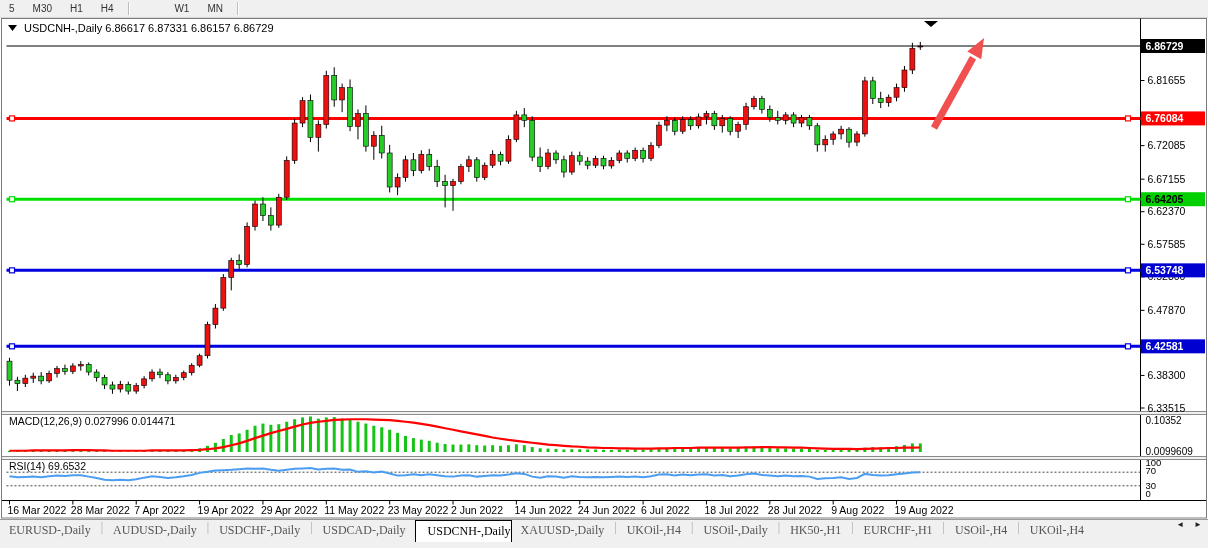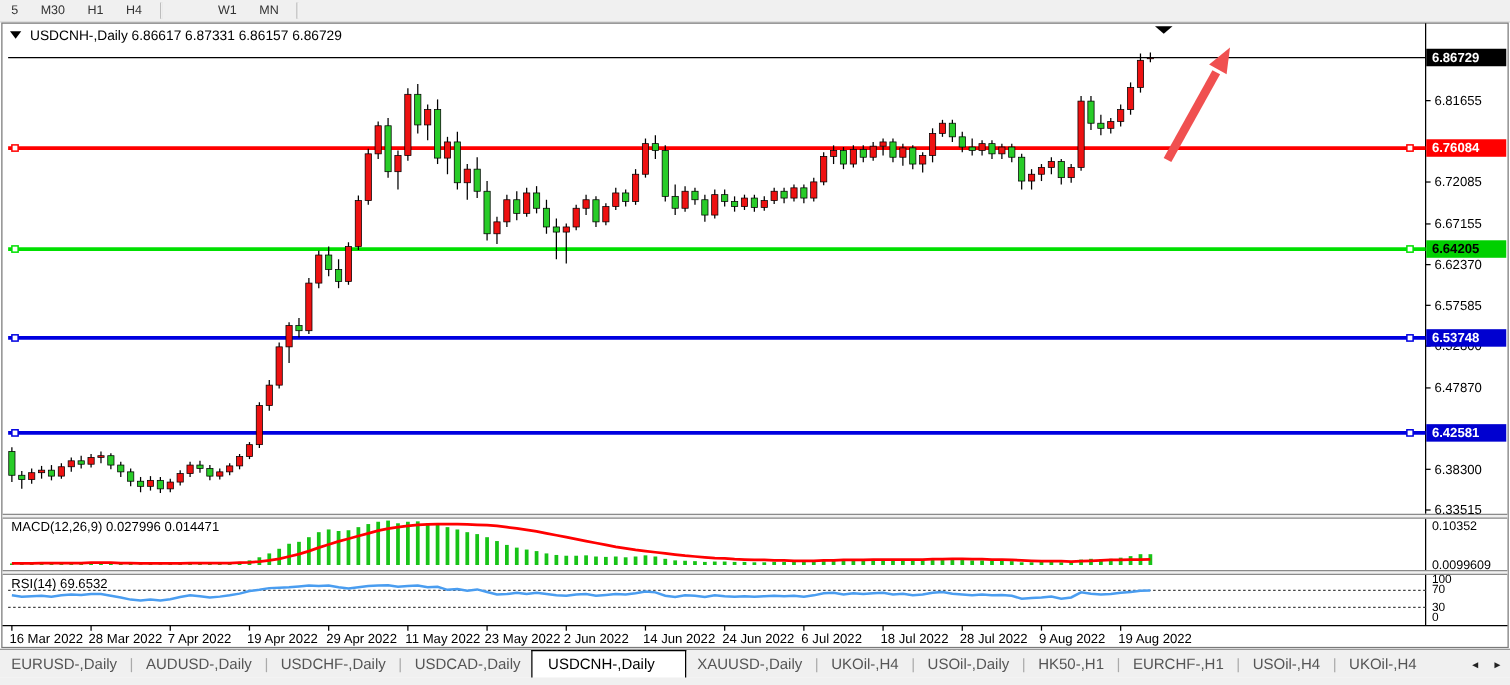--- a/index.html
+++ b/index.html
@@ -11,24 +11,24 @@
            background:#f0f0f0;border-bottom:1px solid #d8d8d8;
            display:flex;align-items:center;font-size:10px;color:#333;}
   .tf-btn{padding:1px 7px;margin:0 1px;border:1px solid transparent;cursor:default;}
   .tf-btn.active{background:#fbfbfb;border:1px solid #b5b5b5;margin-top:40px;}
   .tb-sep{width:1px;height:13px;background:#bdbdbd;border-right:1px solid #fff;margin:0 5px;}
   
   #chart-svg{position:absolute;left:0;top:0;}
   
   .tabbar{position:absolute;left:0;top:519px;width:1208px;height:22px;
           background:#f0f0f0;border-top:1px solid #999;
-          display:flex;align-items:flex-end;font-size:12px;color:#555;}
+          display:flex;align-items:flex-start;font-size:12px;color:#555;font-family:Liberation Serif, serif;}
   .tab{padding:3px 9px 4px 9px;white-space:nowrap;cursor:default;}
   .tab.active{background:#ffffff;border:1px solid #000;border-bottom:1px solid #fff;
-              color:#000;margin-bottom:-1px;padding:3px 24px 4px 12px;}
+              color:#000;margin-bottom:-1px;padding:3px 0 4px 12px;}
   .tabsep{color:#aaa;padding:0 1px 4px 1px;}
   .tab-scroll{margin-left:auto;margin-right:6px;display:flex;gap:10px;align-items:center;
               font-size:8px;color:#222;padding-bottom:6px;}
   .tab-scroll span{cursor:default;}
   .bottom-strip{position:absolute;left:0;top:542px;width:1208px;height:6px;background:#f0f0f0;}
 </style>
 </head>
 <body>
 
 <div class="toolbar" id="toolbar">

